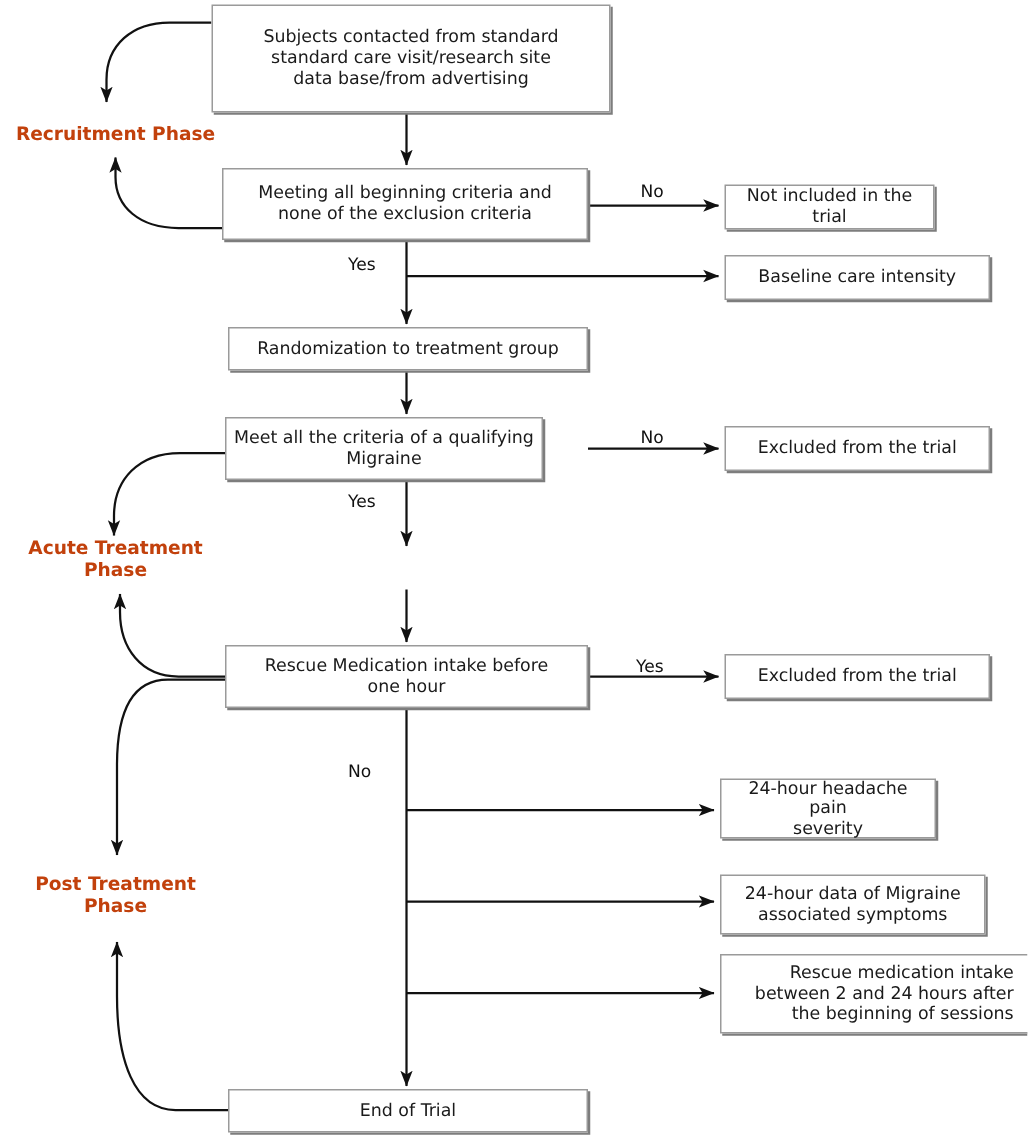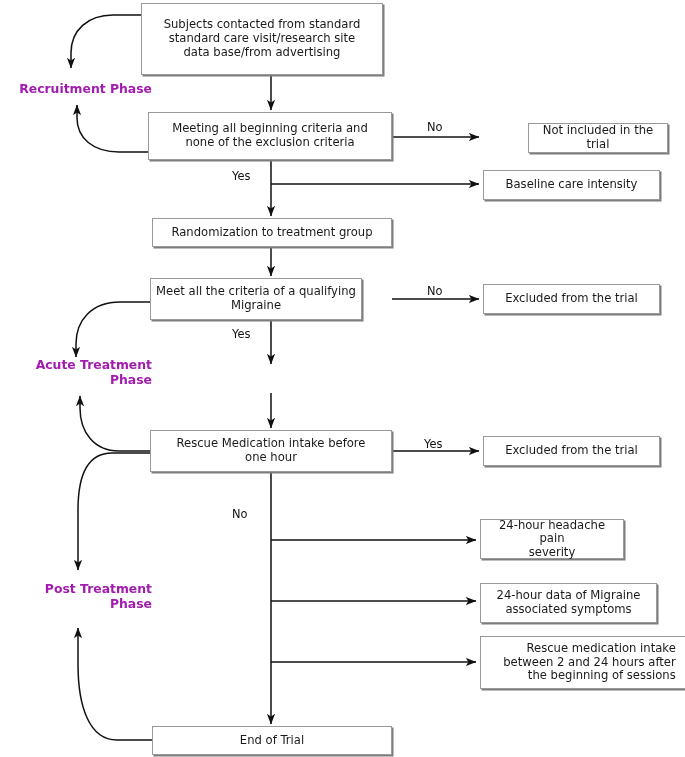--- a/index.html
+++ b/index.html
@@ -36,22 +36,22 @@
     color: #1a1a1a;
     font-size: 11.6px;
     font-family: "DejaVu Sans", sans-serif;
     padding: 1px 4px;
     white-space: pre-line;
   }
   .phase-label {
     position: absolute;
     font-weight: bold;
     font-size: 12.4px;
-    color: #a21caf;
-    text-align: right;
+    color: #c2410c;
+    text-align: center;
     line-height: 1.2;
     white-space: pre-line;
     font-family: "DejaVu Sans", sans-serif;
   }
   .edge-label {
     position: absolute;
     font-size: 11.4px;
     color: #111111;
     font-family: "DejaVu Sans", sans-serif;
     white-space: nowrap;
@@ -108,28 +108,28 @@
       <path d="M152,740 L117,740 C89,740 78,706 78,664 L78,628" marker-end="url(#arrowFilled)"></path>
     </g>
   </svg>
 
   <div class="phase-label" style="left:2px; top:82px; width:150px;">Recruitment Phase</div>
   <div class="phase-label" style="left:2px; top:358px; width:150px;">Acute Treatment
 Phase</div>
   <div class="phase-label" style="left:2px; top:582px; width:150px;">Post Treatment
 Phase</div>
 
-  <div class="node-box" style="left:141px; top:3px; width:242px; height:72px;">Subjects contacted from standard
+  <div class="node-box" style="left:141px; top:3px; width:266px; height:72px;">Subjects contacted from standard
 standard care visit/research site
 data base/from advertising</div>
 
   <div class="node-box" style="left:148px; top:112px; width:244px; height:48px;">Meeting all beginning criteria and
 none of the exclusion criteria</div>
 
-  <div class="node-box" style="left:483px; top:123px; width:140px; height:30px;margin-left:45px;">Not included in the trial</div>
+  <div class="node-box" style="left:483px; top:123px; width:140px; height:30px;">Not included in the trial</div>
 
   <div class="node-box" style="left:483px; top:170px; width:177px; height:30px;">Baseline care intensity</div>
 
   <div class="node-box" style="left:152px; top:218px; width:240px; height:29px;">Randomization to treatment group</div>
 
   <div class="node-box" style="left:150px; top:278px; width:212px; height:42px;">Meet all the criteria of a qualifying
 Migraine</div>
 
   <div class="node-box" style="left:483px; top:284px; width:177px; height:30px;">Excluded from the trial</div>
 

